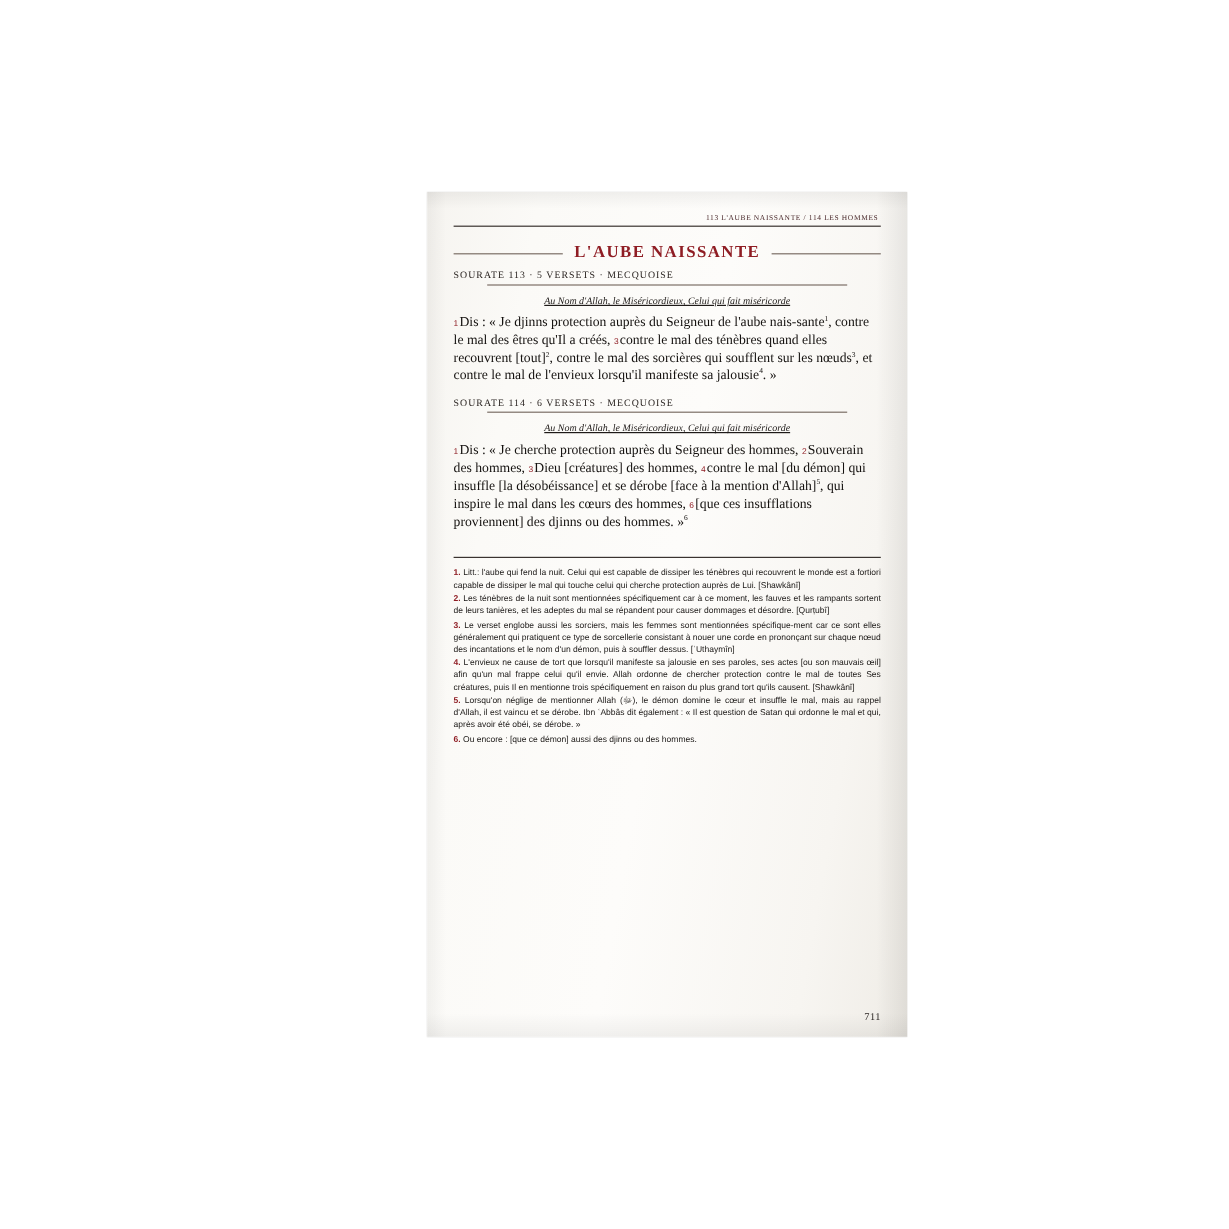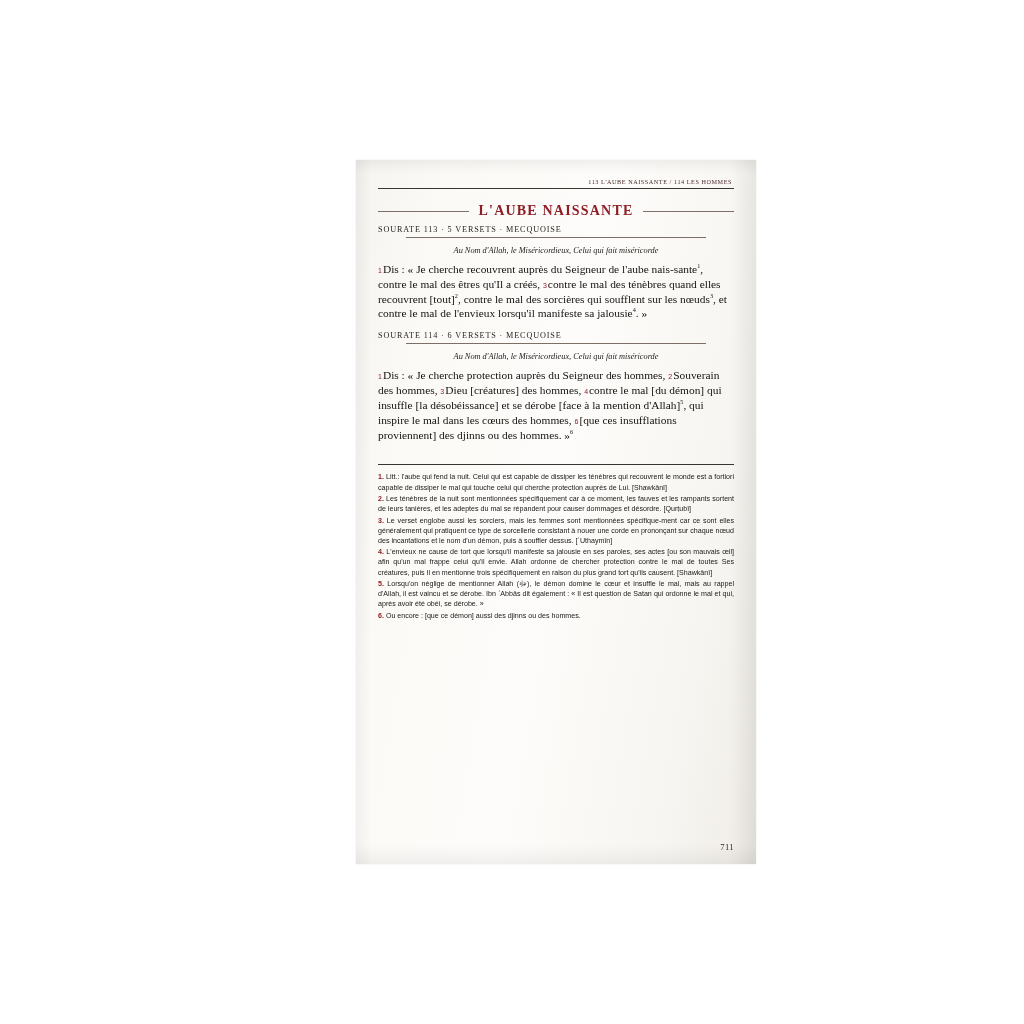--- a/index.html
+++ b/index.html
@@ -93,20 +93,21 @@
     border-top: 0.6px solid #7c6f67;
     margin: 3px 28px 8px 28px;
   }
 
   .basmala {
     text-align: center;
     font-style: italic;
     font-size: 8.3px;
     color: #1e1a18;
     margin-bottom: 7px;
+    text-decoration: underline;
   }
 
   .verses {
     font-size: 11.4px;
     line-height: 1.30;
     color: #14110f;
     text-align: left;
     hyphens: manual;
   }
   .vnum {
@@ -195,21 +196,21 @@
         <div class="title-rule-wrap">
           <span class="title-rule"></span>
           <h1 class="sura-title" style="margin:0 10px;">L'AUBE NAISSANTE</h1>
           <span class="title-rule"></span>
         </div>
         <div class="sura-meta">SOURATE 113 · 5 VERSETS · MECQUOISE</div>
         <hr class="meta-rule">
         <div class="basmala">Au Nom d'Allah, le Miséricordieux, Celui qui fait miséricorde</div>
 
         <div class="verses">
-          <span class="vnum">1</span><span>Dis : « Je cherche recouvrent auprès du Seigneur de l'aube nais-sante</span><sup class="fn">1</sup><span>, contre le mal des êtres qu'Il a créés,</span>
+          <span class="vnum">1</span><span>Dis : « Je djinns protection auprès du Seigneur de l'aube nais-sante</span><sup class="fn">1</sup><span>, contre le mal des êtres qu'Il a créés,</span>
           <span class="vnum">3</span><span>contre le mal des ténèbres quand elles recouvrent [tout]</span><sup class="fn">2</sup><span>, contre le mal des sorcières qui soufflent sur les nœuds</span><sup class="fn">3</sup><span>, et contre le mal de l'envieux lorsqu'il manifeste sa jalousie</span><sup class="fn">4</sup><span>. »</span>
         </div>
       </div>
 
       <div class="sura" style="margin-top:10px;">
         <div class="sura-meta">SOURATE 114 · 6 VERSETS · MECQUOISE</div>
         <hr class="meta-rule">
         <div class="basmala">Au Nom d'Allah, le Miséricordieux, Celui qui fait miséricorde</div>
 
         <div class="verses">

